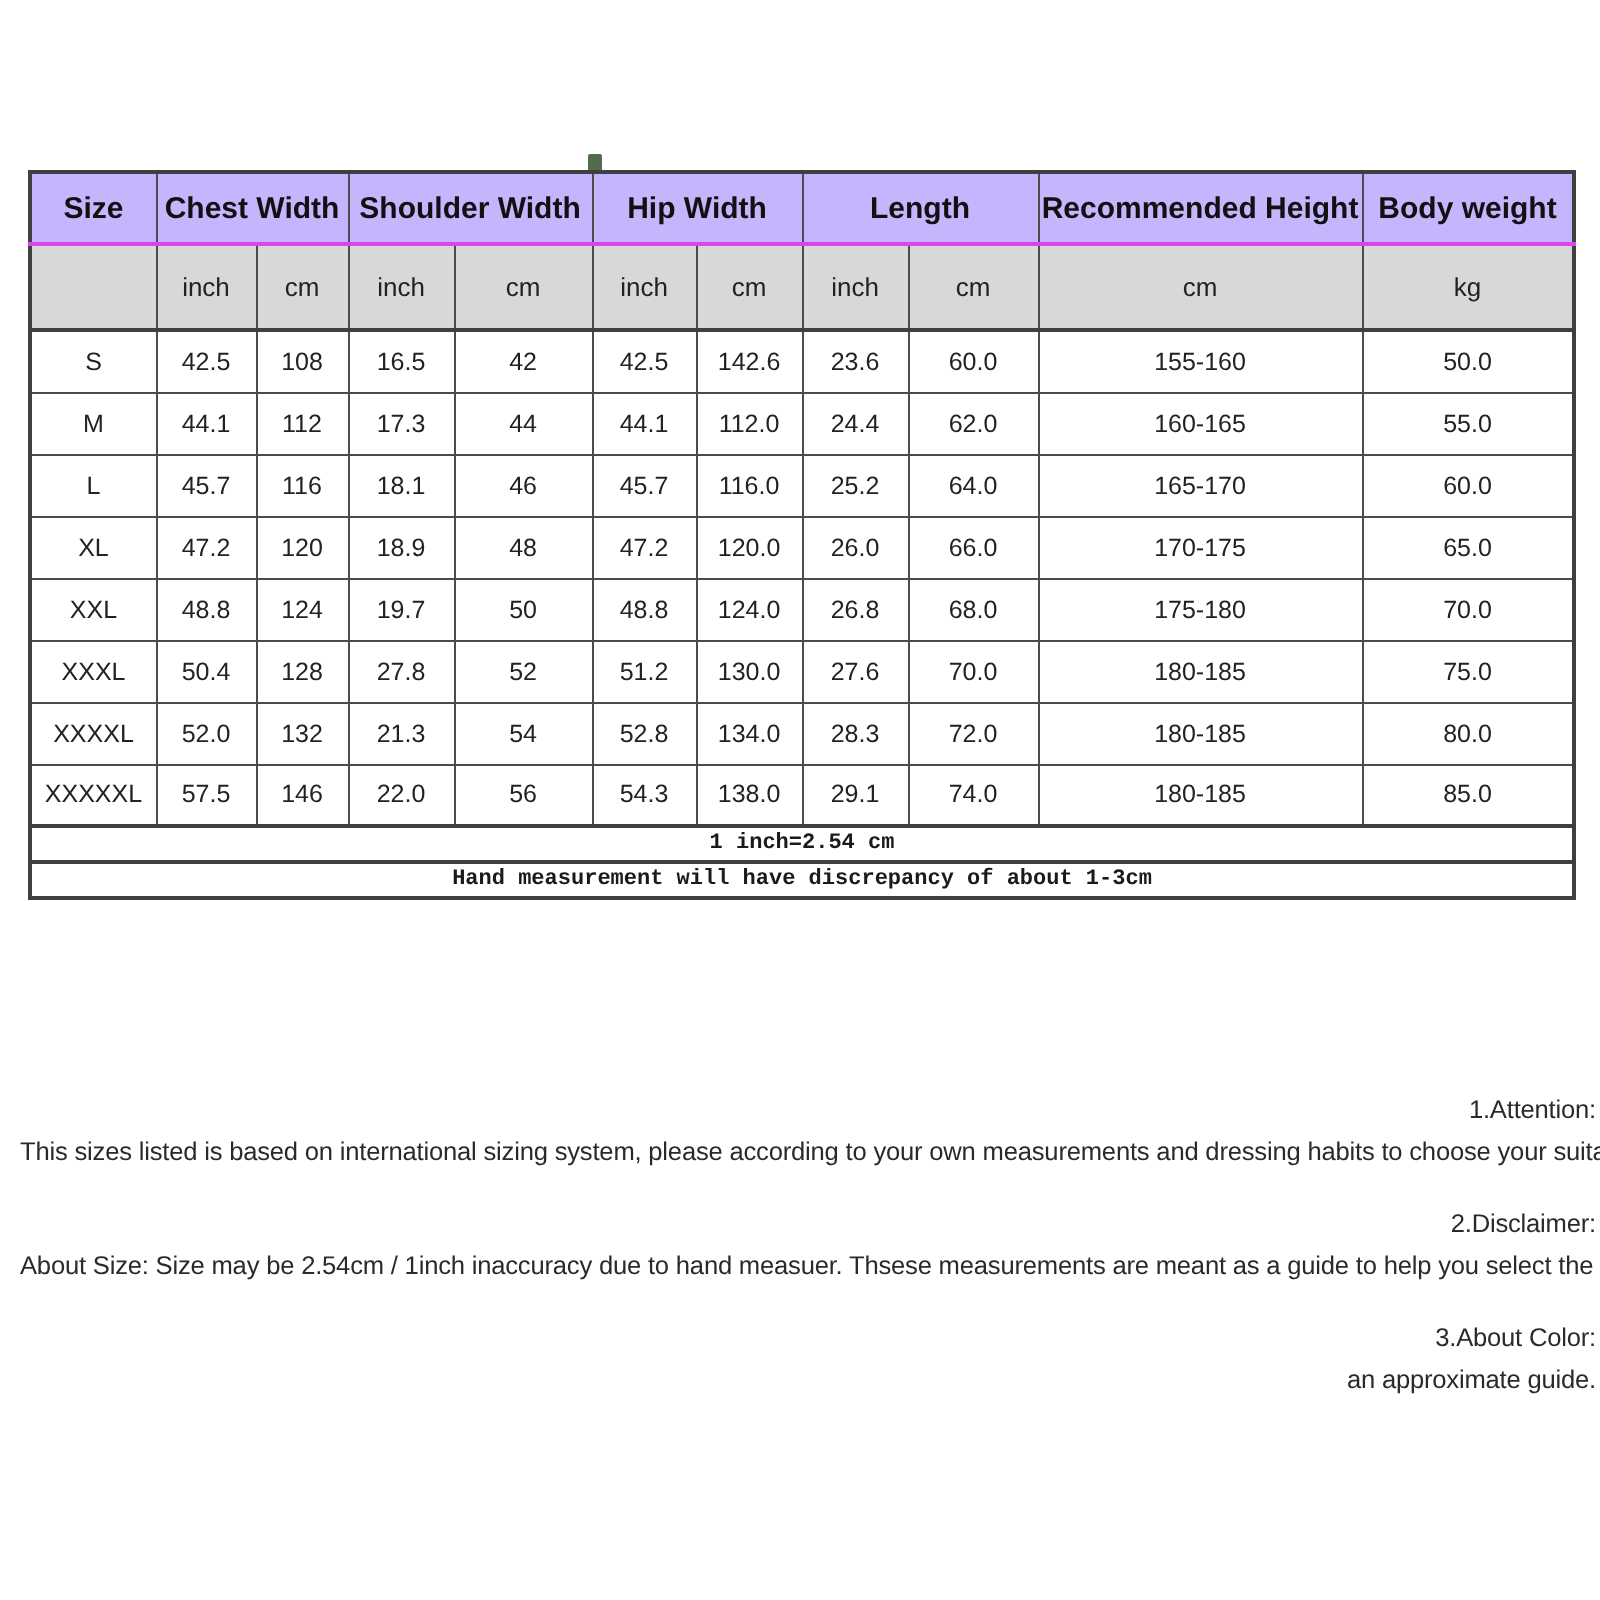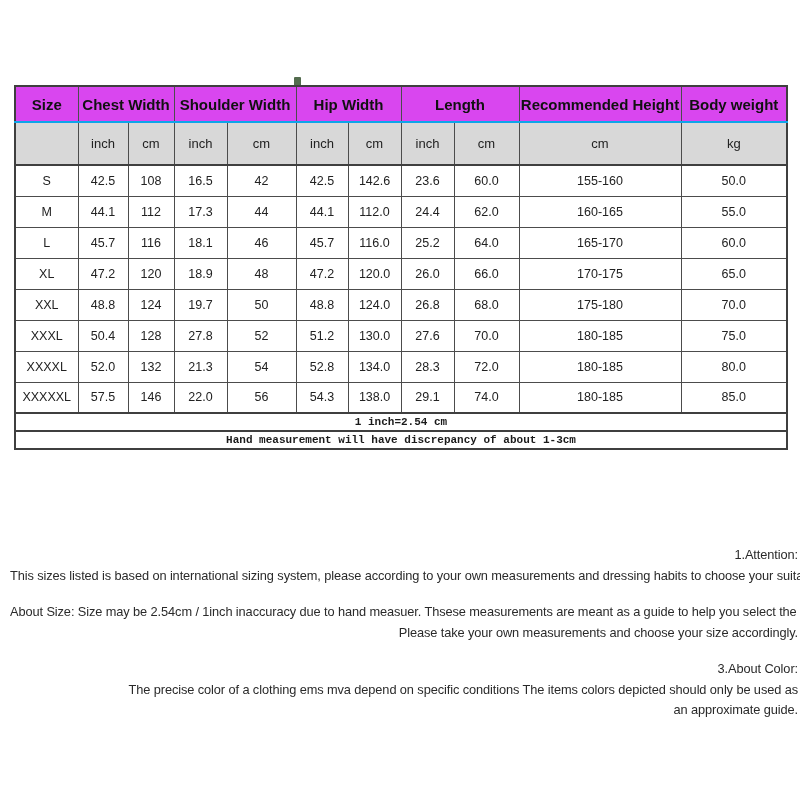--- a/index.html
+++ b/index.html
@@ -24,25 +24,25 @@
   table.size-table td, table.size-table th{
     border:1px solid #4c4c4c;
     text-align:center;
     vertical-align:middle;
     padding:0;
     overflow:hidden;
     white-space:nowrap;
   }
   tr.hdr-row{height:36px;}
   tr.hdr-row th{
-    background:#d946ef;
+    background:#c4b5fd;
     font-size:15px;
     font-weight:bold;
     color:#111;
-    border-bottom:2px solid #0ea5e9;
+    border-bottom:2px solid #d946ef;
   }
   tr.sub-row{height:43px;}
   tr.sub-row td{
     background:#d8d8d8;
     font-size:13px;
     color:#222;
     border-bottom:2px solid #3f3f3f;
   }
   tr.data-row{height:31px;background:#fff;}
   tr.data-row td{font-size:12.5px;color:#222;}
@@ -231,23 +231,22 @@
       </tfoot>
     </table>
   </div>
 
   <div class="notes">
     <div class="note-block">
       <div class="note-line">1.Attention:</div>
       <div class="note-line">This sizes listed is based on international sizing system, please according to your own measurements and dressing habits to choose your suitable size.</div>
     </div>
     <div class="note-block">
+      <div class="note-line">2.Disclaimer:</div>
       <div class="note-line">About Size: Size may be 2.54cm / 1inch inaccuracy due to hand measuer. Thsese measurements are meant as a guide to help you select the correct size.</div>
-      <div class="note-line">Please take your own measurements and choose your size accordingly.</div>
     </div>
     <div class="note-block">
       <div class="note-line">3.About Color:</div>
-      <div class="note-line">The precise color of a clothing ems mva depend on specific conditions The items colors depicted should only be used as</div>
       <div class="note-line">an approximate guide.</div>
     </div>
   </div>
 
 </div>
 
 </body></html>

